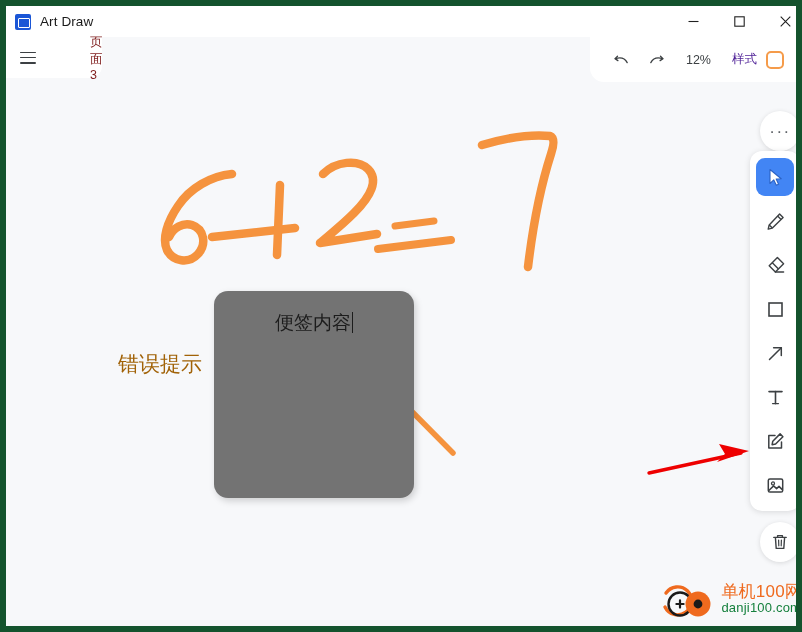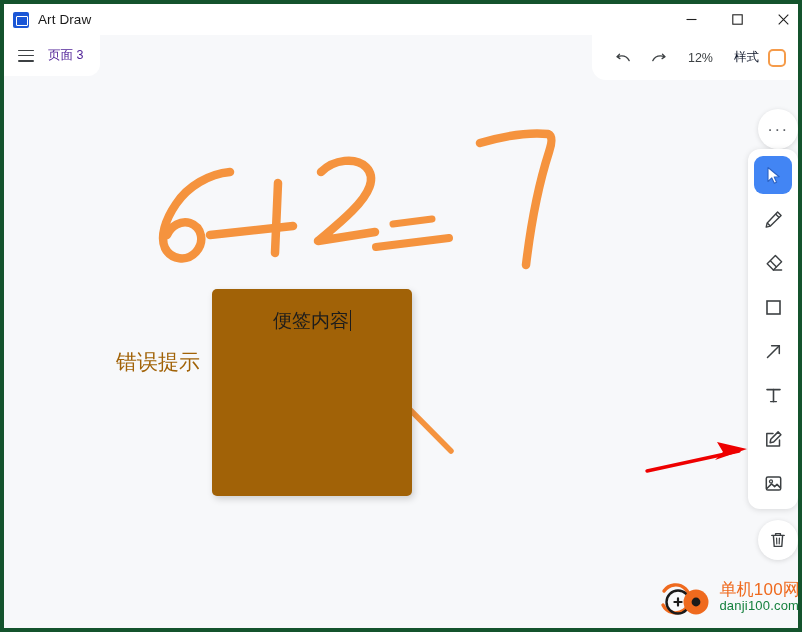--- a/index.html
+++ b/index.html
@@ -6,21 +6,21 @@
   html, body {
     width: 802px; height: 632px;
     font-family: "Liberation Sans", "DejaVu Sans", sans-serif;
     overflow: hidden;
     background: #ffffff;
   }
   #app {
     position: relative;
     width: 802px; height: 632px;
     background: #f7f8fa;
-    border: 4px solid #14532d;
+    border: 6px solid #14532d;
     overflow: hidden;
   }
 
   
   .titlebar {
     position: absolute; top: 0; left: 0;
     width: 802px; height: 31px;
     background: #ffffff;
     display: flex; align-items: center;
   }
@@ -67,21 +67,21 @@
     border-bottom-right-radius: 12px;
     display: flex; align-items: center;
   }
   .hamburger {
     width: 16px; height: 12px;
     margin-left: 14px; margin-right: 14px;
     display: flex; flex-direction: column; justify-content: space-between;
     flex: none;
   }
   .hamburger i { display: block; height: 1.6px; background: #3c4043; border-radius: 1px; }
-  .tab-label { font-size: 12.5px; color: #4c1d95; }
+  .tab-label { font-size: 12.5px; color: #7f1d1d; margin-left: 40px; }
 
   
   .header-tools {
     position: absolute; right: 0; top: 31px;
     height: 45px;
     background: #ffffff;
     border-bottom-left-radius: 14px;
     display: flex; align-items: center;
     padding: 0 10px 0 16px;
     gap: 3px;
@@ -91,21 +91,21 @@
     display: flex; align-items: center; justify-content: center;
     border-radius: 6px;
     color: #3c4043;
   }
   .zoom-label {
     font-size: 12.5px; color: #3c4043;
     padding: 0 8px; margin-left: 2px;
     white-space: nowrap;
   }
   .style-label {
-    font-size: 12.5px; color: #0f172a;
+    font-size: 12.5px; color: #4c1d95;
     padding: 0 6px 0 10px;
     white-space: nowrap;
   }
   .style-swatch {
     width: 18px; height: 18px;
     border: 2px solid #f59b4a;
     border-radius: 5px;
     margin-right: 2px;
     flex: none;
   }
@@ -117,22 +117,22 @@
     background: #f7f8fa;
     overflow: hidden;
   }
   .ink { position: absolute; left: 0; top: 0; width: 802px; height: 556px; }
 
   
   .note {
     position: absolute;
     left: 208px; top: 209px;
     width: 200px; height: 207px;
-    background: #a16207;
-    border-radius: 5px;
+    background: #737373;
+    border-radius: 14px;
     box-shadow: 2px 3px 7px rgba(0,0,0,.17);
   }
   .note-text {
     position: absolute;
     left: 0; top: 19px;
     width: 100%;
     text-align: center;
     font-size: 19px;
     color: #1c1c1c;
     font-family: "Liberation Sans", "DejaVu Sans", sans-serif;

